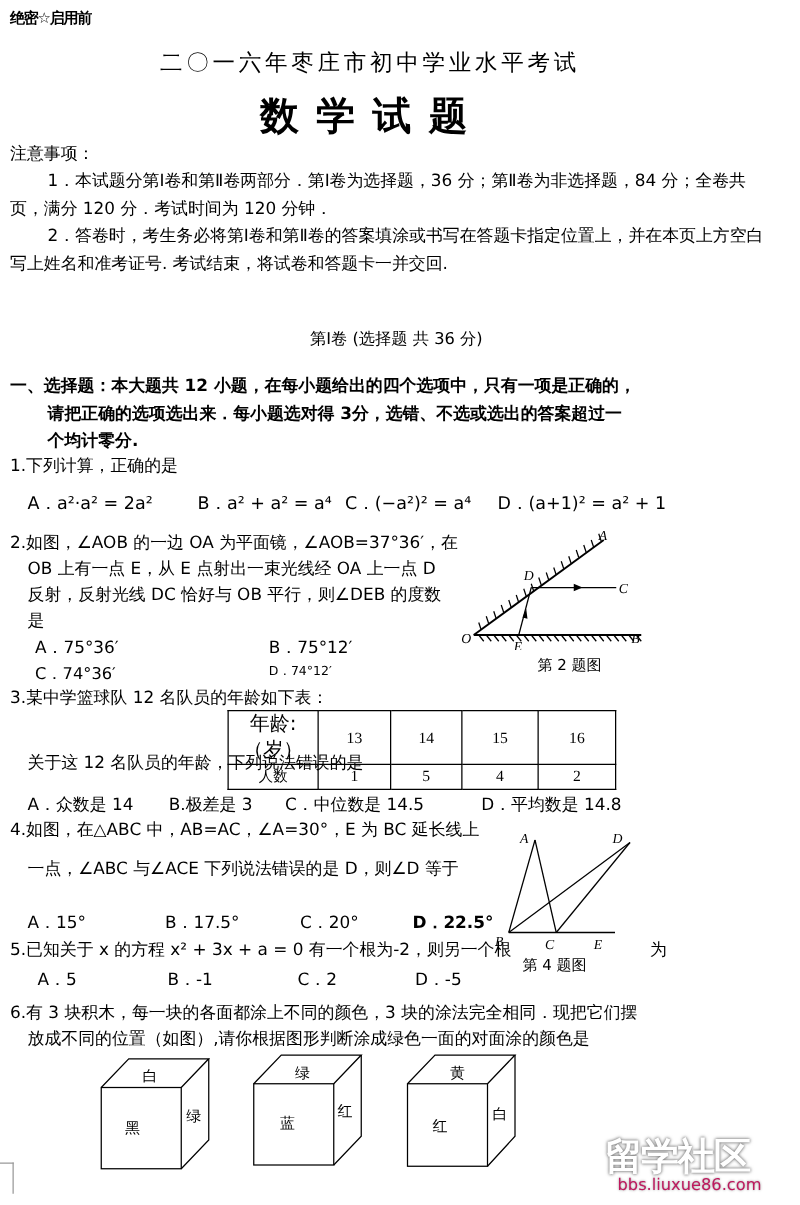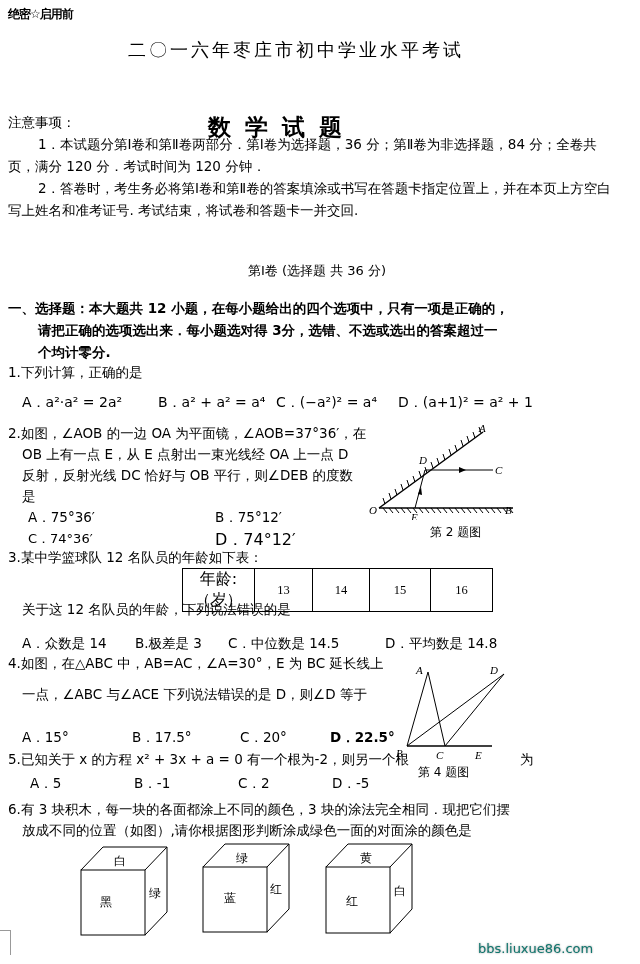--- a/index.html
+++ b/index.html
@@ -2,29 +2,29 @@
 <html><head>
 <meta charset="utf-8">
 <style>
   html, body { margin:0; padding:0; background:#fff; }
   body { width:640px; height:964px; position:relative; overflow:hidden;
          font-family:"DejaVu Serif", serif; color:#000; }
   .abs { position:absolute; white-space:nowrap; }
   .serif { font-family:"Liberation Serif", serif; }
   .secret { left:8px; top:6px; font-size:12px; font-weight:bold; font-family:"DejaVu Sans", sans-serif; letter-spacing:-1px; }
   .exam-title { left:128px; top:38px; font-size:18px; letter-spacing:3px; font-family:"DejaVu Sans", sans-serif; font-weight:300; }
-  .subject-title { left:208px; top:72px; font-size:23px; font-weight:bold; letter-spacing:14px; font-family:"DejaVu Serif", serif;margin-top:40px; }
+  .subject-title { left:208px; top:72px; font-size:31px; font-weight:bold; letter-spacing:14px; font-family:"DejaVu Serif", serif; }
   .txt { font-size:13.5px; font-family:"DejaVu Sans", sans-serif; }
   .bold { font-weight:bold; }
   table.ages { border-collapse:collapse; position:absolute; left:182px; top:568px; font-size:12.5px; font-family:"Liberation Serif", serif; }
   table.ages td { border:1px solid #000; height:19px; text-align:center; padding:0; }
   .watermark { position:absolute; left:478px; top:905px; width:160px; height:55px; }
   .wm-big { position:absolute; left:6px; top:0; font-size:30px; font-weight:bold; color:#fff; font-family:"DejaVu Sans", sans-serif;
             text-shadow:0 0 3px #777, 0 0 2px #999; letter-spacing:-1px; }
-  .wm-small { position:absolute; left:0; top:36px; font-size:13px; color:#0f766e; font-family:"DejaVu Sans", sans-serif;
+  .wm-small { position:absolute; left:16px; top:36px; font-size:13px; color:#be185d; font-family:"DejaVu Sans", sans-serif;
               text-shadow:0 0 2px #888; }
   .corner-mark { position:absolute; left:0; top:930px; width:10px; height:24px; border-top:1px solid #999; border-right:1px solid #999; }
 </style>
 </head>
 <body>
 
 <div class="abs secret">绝密☆启用前</div>
 <div class="abs exam-title">二〇一六年枣庄市初中学业水平考试</div>
 <div class="abs subject-title">数学试题</div>
 
@@ -46,21 +46,21 @@
 <div class="abs txt serif" style="left:276px;top:394px;font-size:14px;">C．(−a²)² = a⁴</div>
 <div class="abs txt serif" style="left:398px;top:394px;font-size:14px;">D．(a+1)² = a² + 1</div>
 
 <div class="abs txt" style="left:8px;top:425px;">2.如图，∠AOB 的一边 OA 为平面镜，∠AOB=37°36′，在</div>
 <div class="abs txt" style="left:22px;top:446px;">OB 上有一点 E，从 E 点射出一束光线经 OA 上一点 D</div>
 <div class="abs txt" style="left:22px;top:467px;">反射，反射光线 DC 恰好与 OB 平行，则∠DEB 的度数</div>
 <div class="abs txt" style="left:22px;top:488px;">是</div>
 <div class="abs txt serif" style="left:28px;top:509px;font-size:13.5px;">A．75°36′</div>
 <div class="abs txt serif" style="left:215px;top:509px;font-size:13.5px;">B．75°12′</div>
 <div class="abs txt serif" style="left:28px;top:530px;font-size:13px;">C．74°36′</div>
-<div class="abs txt serif" style="left:215px;top:530px;font-size:16px;">D．74°12′</div>
+<div class="abs txt serif" style="left:215px;top:530px;font-size:10px;">D．74°12′</div>
 
 <svg class="abs" style="left:365px;top:420px;" width="160" height="100">
 
   <line x1="14" y1="88" x2="148" y2="88" stroke="#000" stroke-width="1.5"></line>
 
   <line x1="14" y1="88" x2="118" y2="12" stroke="#000" stroke-width="1.5"></line>
 
   <g stroke="#000" stroke-width="1">
     <line x1="18" y1="88" x2="22" y2="93"></line>
       <line x1="24" y1="88" x2="28" y2="93"></line>
@@ -125,20 +125,27 @@
 <div class="abs txt" style="left:8px;top:549px;">3.某中学篮球队 12 名队员的年龄如下表：</div>
 <table class="ages">
   <tbody>
       <tr>
     <td style="width:71px;font-family:'DejaVu Sans',sans-serif;font-size:16px;">年龄:（岁）</td>
     <td style="width:57px;">13</td>
     <td style="width:56px;">14</td>
     <td style="width:60px;">15</td>
     <td style="width:61px;margin-left:46px;">16</td>
   </tr>
+  <tr>
+    <td style="font-family:'DejaVu Sans',sans-serif;font-size:11.5px;">人数</td>
+    <td>1</td>
+    <td>5</td>
+    <td>4</td>
+    <td>2</td>
+  </tr>
 </tbody>
   </table>
 <div class="abs txt" style="left:22px;top:587px;margin-top:14px;">关于这 12 名队员的年龄，下列说法错误的是</div>
 <div class="abs txt" style="left:22px;top:635px;">A．众数是 14</div>
 <div class="abs txt" style="left:135px;top:635px;">B.极差是 3</div>
 <div class="abs txt" style="left:228px;top:635px;">C．中位数是 14.5</div>
 <div class="abs txt" style="left:385px;top:635px;">D．平均数是 14.8</div>
 
 <div class="abs txt" style="left:8px;top:655px;">4.如图，在△ABC 中，AB=AC，∠A=30°，E 为 BC 延长线上</div>
 <div class="abs txt" style="left:22px;top:686px;">一点，∠ABC 与∠ACE 下列说法错误的是 D，则∠D 等于</div>
@@ -195,14 +202,15 @@
 <div class="abs txt" style="left:236px;top:850px;font-size:12px;">绿</div>
 <div class="abs txt" style="left:224px;top:890px;font-size:12px;">蓝</div>
 <div class="abs txt" style="left:270px;top:881px;font-size:12px;">红</div>
 <div class="abs txt" style="left:360px;top:850px;font-size:12px;">黄</div>
 <div class="abs txt" style="left:346px;top:893px;font-size:12px;">红</div>
 <div class="abs txt" style="left:394px;top:883px;font-size:12px;">白</div>
 
 <div class="corner-mark"></div>
 
 <div class="watermark">
+  <div class="wm-big">留学社区</div>
   <div class="wm-small">bbs.liuxue86.com</div>
 </div>
 
 </body></html>

